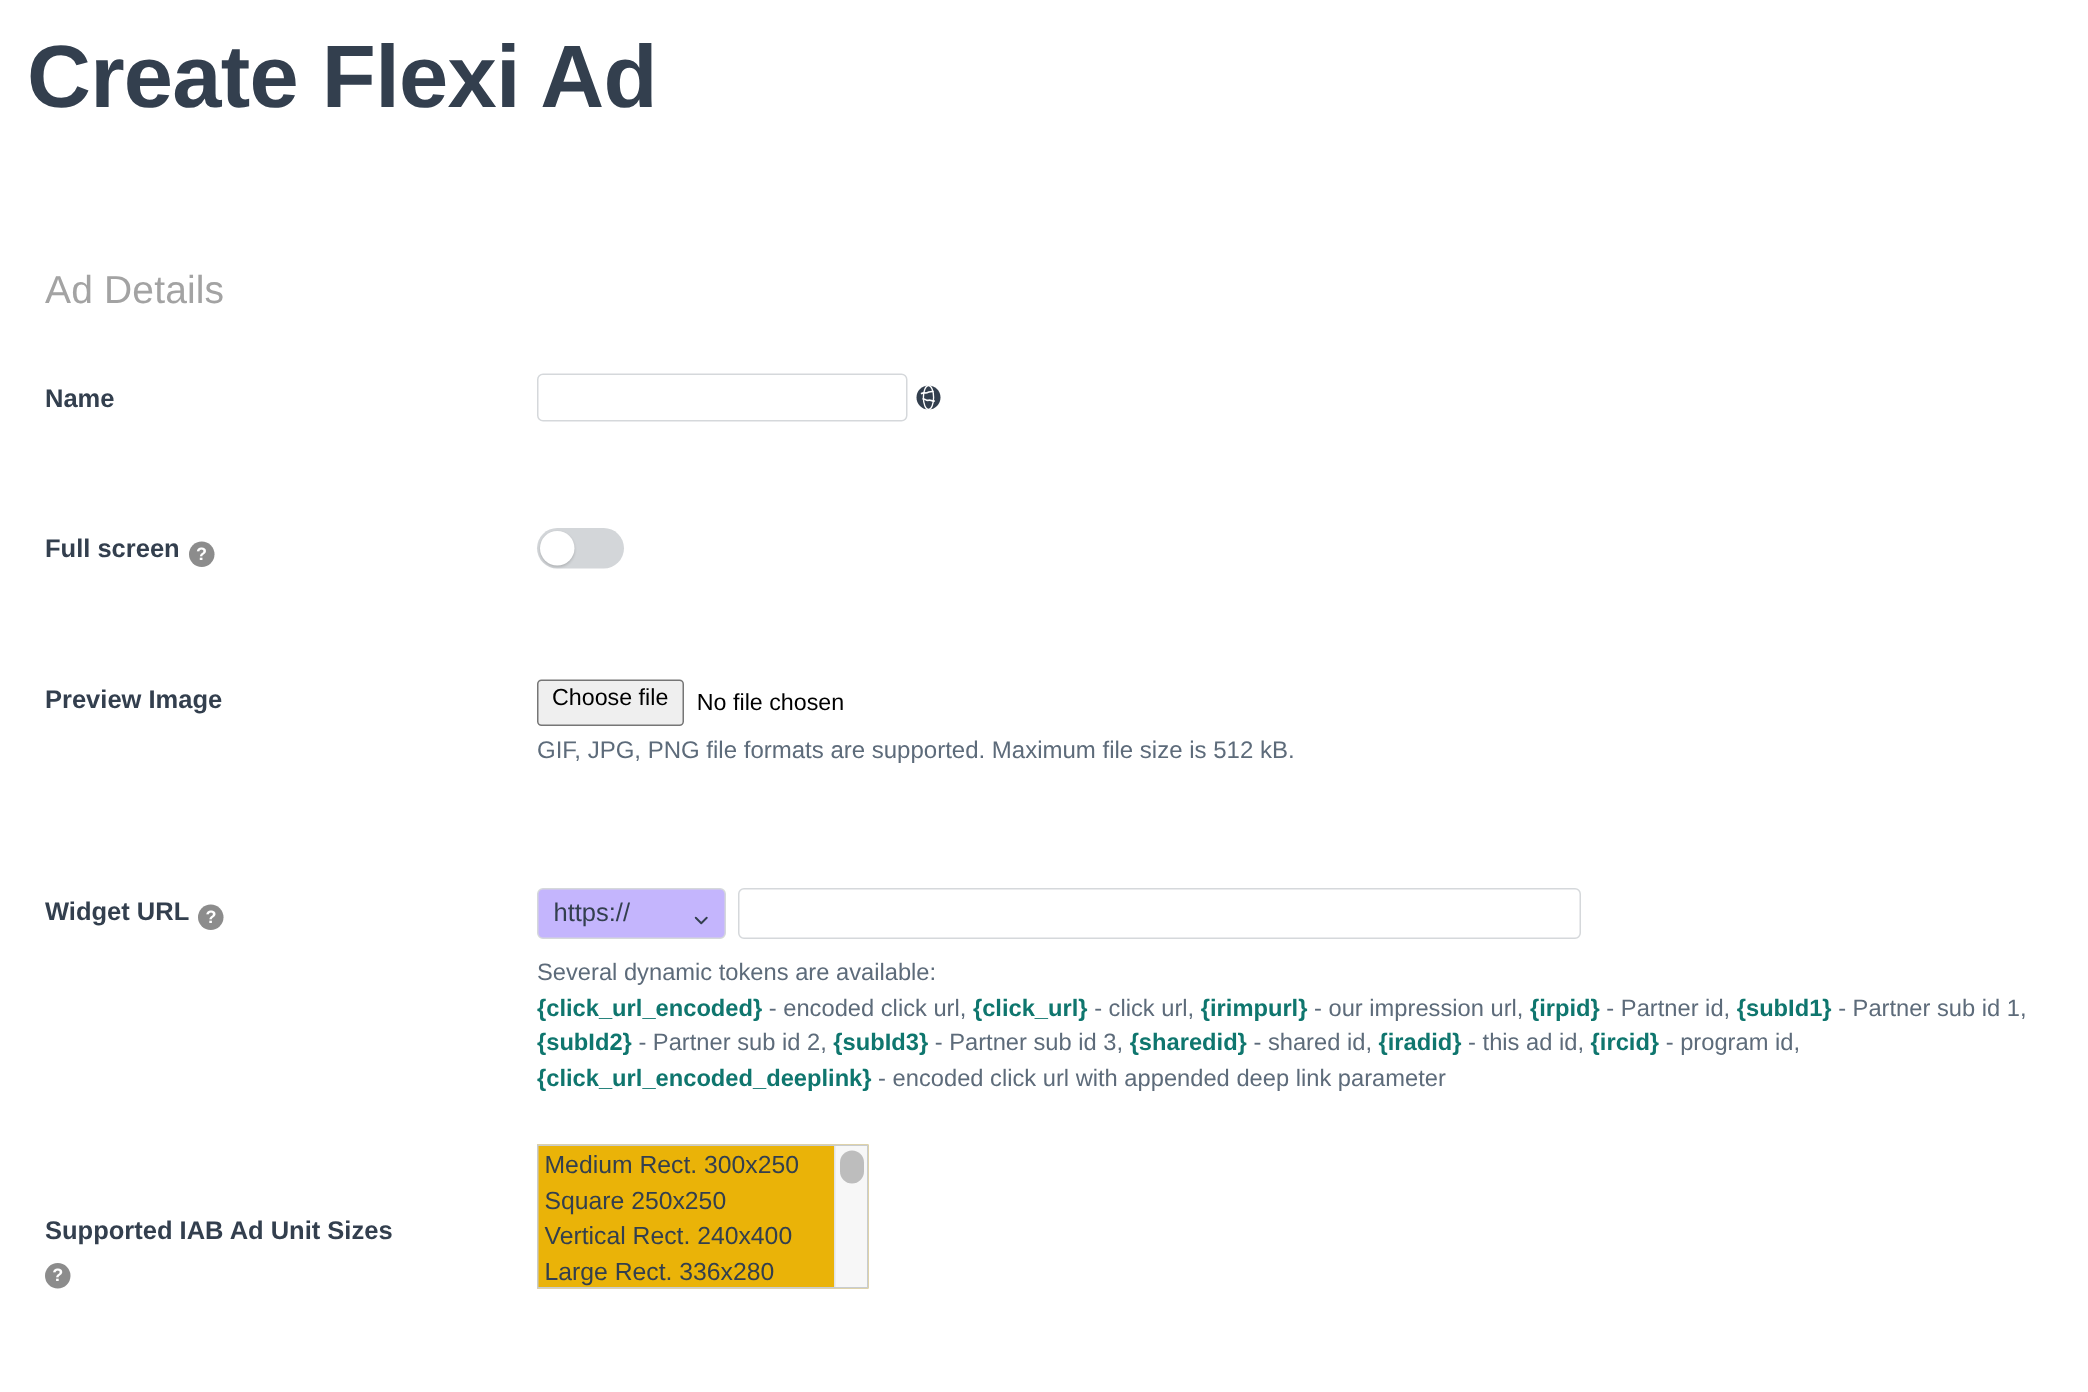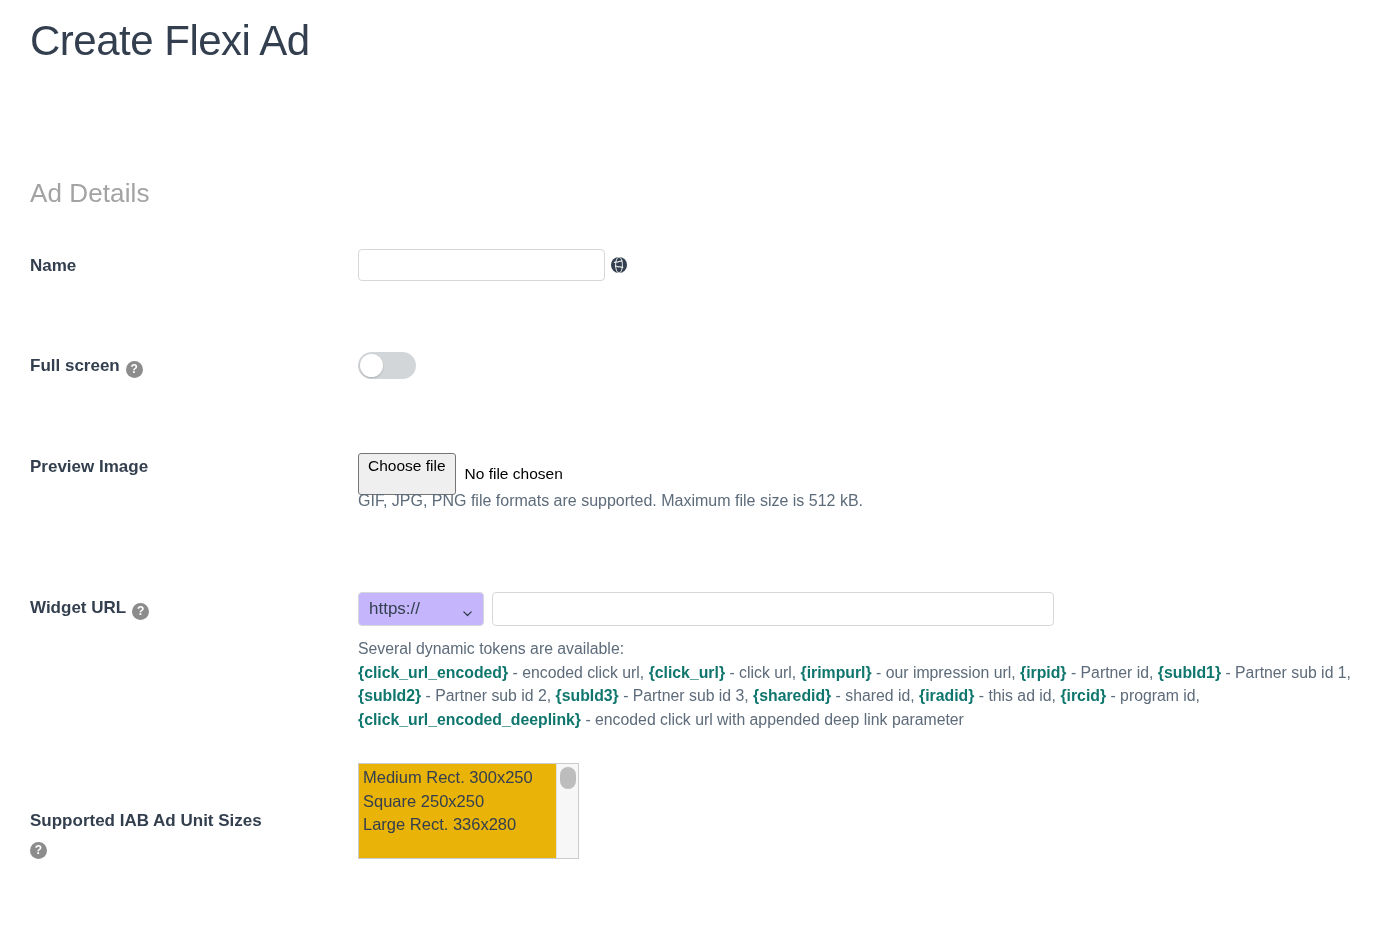--- a/index.html
+++ b/index.html
@@ -19,24 +19,24 @@
   .page {
     position: absolute;
     left: 0; top: 0;
     width: 1392px;
     height: 928px;
   }
 
   
   .page-title {
     position: absolute;
-    left: 30px;
+    left: 18px;
     top: 16px;
-    font-size: 42px;
-    font-weight: 400;
+    font-size: 59px;
+    font-weight: 700;
     letter-spacing: -0.5px;
     color: #333f4e;
     line-height: 1.2;
   }
 
   
   .section-heading {
     position: absolute;
     left: 30px;
     top: 178px;
@@ -151,21 +151,21 @@
     white-space: nowrap;
   }
   .choose-file-btn {
     box-sizing: border-box;
     font-family: "Liberation Sans", sans-serif;
     font-size: 15.5px;
     color: #000000;
     background: #efefef;
     border: 1px solid #767676;
     border-radius: 3px;
-    padding: 2px 9px 19px 9px;
+    padding: 2px 9px 8px 9px;
     line-height: 19px;
     cursor: pointer;
   }
   .no-file-text {
     font-size: 15.5px;
     color: #000000;
     margin-left: 9px;
   }
   .file-hint {
     position: absolute;
@@ -320,20 +320,21 @@
   </div>
 
   <div class="field-label" style="top:810px;">
     <span>Supported IAB Ad Unit Sizes</span>
     <span class="help-icon block">?</span>
   </div>
   <div class="listbox">
     <div class="options" id="iab-options">
         <div class="option">Medium Rect. 300x250</div>
         <div class="option">Square 250x250</div>
+        <div class="option">Vertical Rect. 240x400</div>
         <div class="option">Large Rect. 336x280</div>
       </div>
     <div class="scrollbar">
       <div class="thumb"></div>
     </div>
   </div>
 
 </div>
 
 </body></html>

